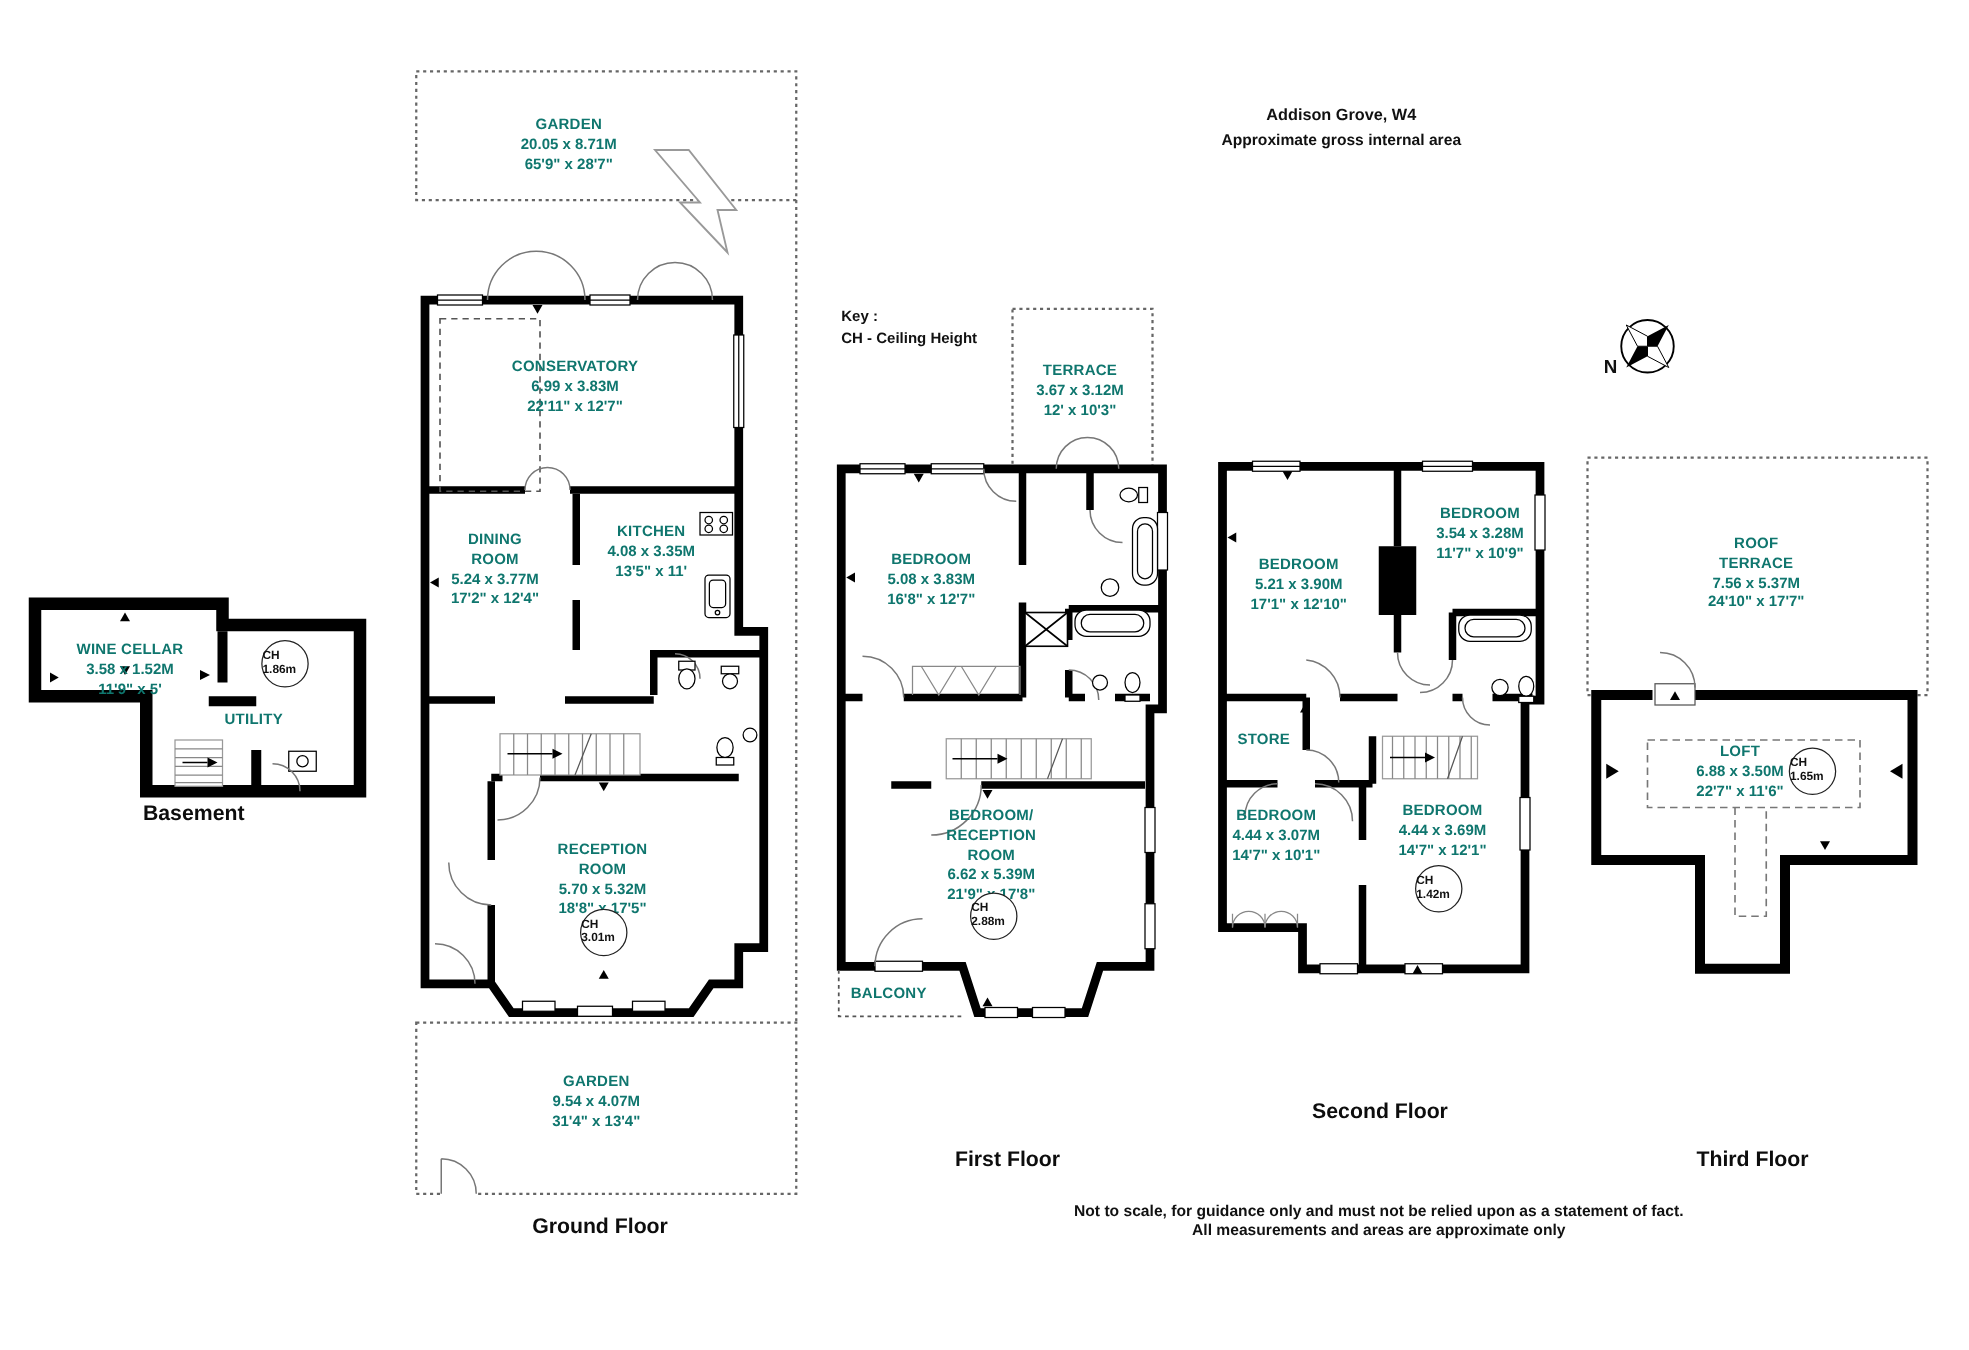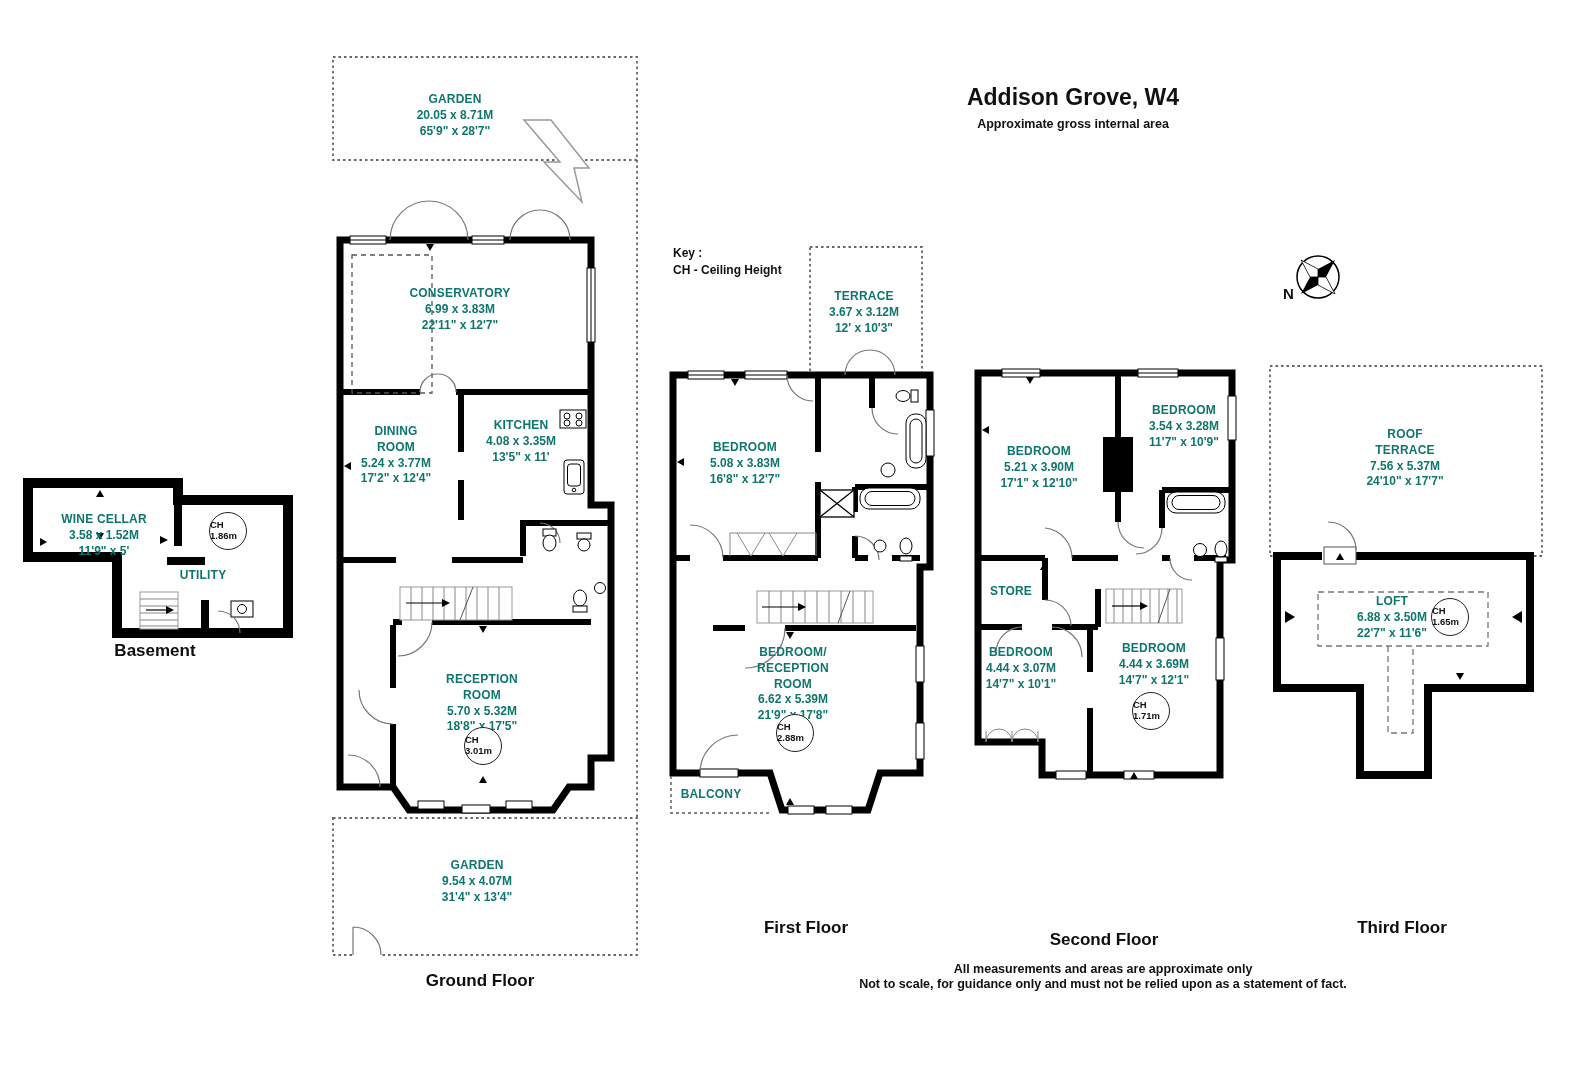--- a/index.html
+++ b/index.html
@@ -6,21 +6,21 @@
   html,body { width:1575px; height:1080px; }
   body { position:relative; background:#fff; font-family:"Liberation Sans", sans-serif; color:#111; overflow:hidden; }
   #plan { position:absolute; left:0; top:0; }
   .lbl { position:absolute; transform:translateX(-50%); text-align:center; font-weight:bold; color:#0f766e; z-index:5; }
   .lbl .nm { font-size:12px; line-height:1.32; white-space:pre-line; letter-spacing:.2px; }
   .lbl .dm { font-size:12px; line-height:1.32; }
   .ch { position:absolute; transform:translate(-50%,-50%); width:38px; height:38px; border:1.6px solid #222; border-radius:50%; display:flex; flex-direction:column; align-items:flex-start; justify-content:center; font-weight:bold; background:#fff; z-index:6; }
   .ch div { font-size:9.5px; line-height:1.15; }
   .caption { position:absolute; transform:translateX(-50%); font-size:17px; font-weight:bold; color:#0d0d0d; z-index:5; }
   .hdr { position:absolute; left:1073px; top:84px; transform:translateX(-50%); width:400px; text-align:center; z-index:5; }
-  .hdr .t { font-size:23px; font-weight:bold; margin-bottom:6px; }
+  .hdr .t { font-size:13px; font-weight:bold; margin-bottom:6px; }
   .hdr .s { font-size:12.5px; font-weight:bold; margin-bottom:10px; }
   .hdr .a { font-size:14.5px; font-weight:bold; line-height:1.27; }
   .key { position:absolute; left:673px; top:245px; font-size:12px; font-weight:bold; line-height:1.4; z-index:5; }
   .foot { position:absolute; left:1103px; top:962px; transform:translateX(-50%); width:680px; text-align:center; font-size:12.5px; font-weight:bold; line-height:1.2; z-index:5; }
   .north { position:absolute; left:1283px; top:285px; font-size:15px; font-weight:bold; z-index:5; }
 </style>
 </head>
 <body>
 
 <svg id="plan" width="1575" height="1080" viewBox="0 0 1575 1080">
@@ -386,37 +386,37 @@
   <div class="dm">4.44 x 3.07M</div>
   <div class="dm">14'7" x 10'1"</div>
 </div>
 <div class="lbl" style="left:1154px;top:641px;width:120px">
   <div class="nm">BEDROOM</div>
   <div class="dm">4.44 x 3.69M</div>
   <div class="dm">14'7" x 12'1"</div>
 </div>
 <div class="ch" style="left:1151px;top:711px">
   <div>CH</div>
-  <div>1.71m</div>
-</div>
-<div class="caption" style="left:1104px;top:930px">Second Floor</div>
+  <div>1.42m</div>
+</div>
+<div class="caption" style="left:1104px;top:879px">Second Floor</div>
 
 <div class="lbl" style="left:1405px;top:427px;width:130px">
   <div class="nm">ROOF
 TERRACE</div>
   <div class="dm">7.56 x 5.37M</div>
   <div class="dm">24'10" x 17'7"</div>
 </div>
 <div class="lbl" style="left:1392px;top:594px;width:120px">
   <div class="nm">LOFT</div>
   <div class="dm">6.88 x 3.50M</div>
   <div class="dm">22'7" x 11'6"</div>
 </div>
 <div class="ch" style="left:1450px;top:617px">
   <div>CH</div>
   <div>1.65m</div>
 </div>
 <div class="caption" style="left:1402px;top:918px">Third Floor</div>
 
 <div class="foot">
+  <div>Not to scale, for guidance only and must not be relied upon as a statement of fact.</div>
   <div>All measurements and areas are approximate only</div>
-  <div>Not to scale, for guidance only and must not be relied upon as a statement of fact.</div>
 </div>
 
 </body></html>

